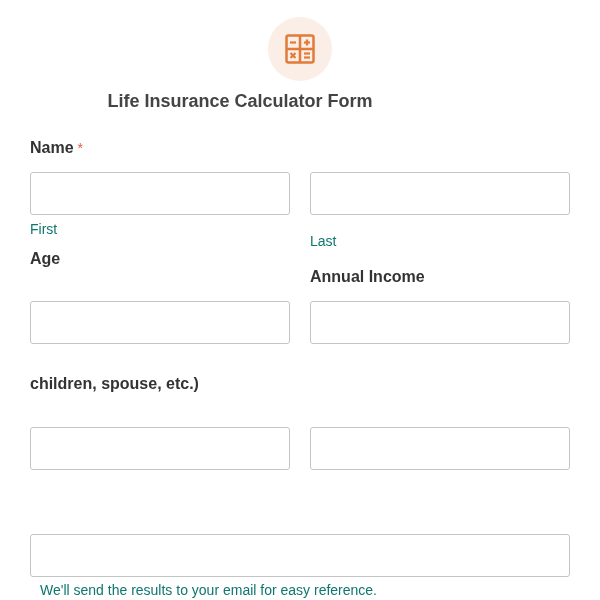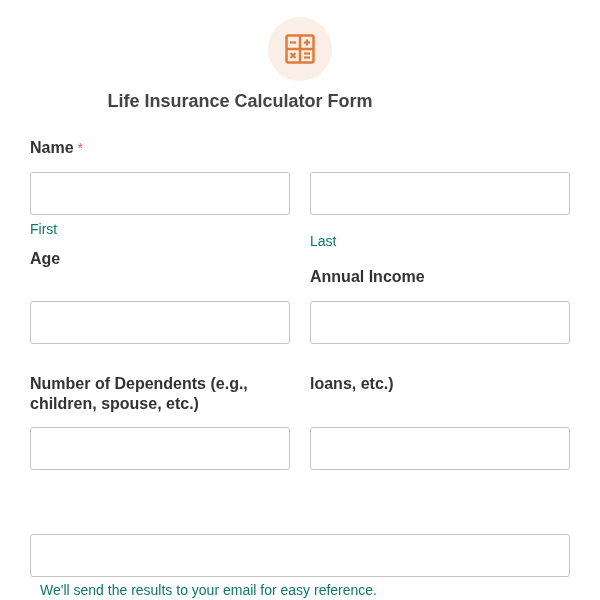--- a/index.html
+++ b/index.html
@@ -43,25 +43,23 @@
 <input class="input" style="left: 310px; top: 172px; width: 260px; height: 43px;" value="">
 <div class="sub" style="left:30px; top:221px;">First</div>
 <div class="sub" style="left:310px; top:221px;margin-top:12px;">Last</div>
 
 <div class="label" style="left:30px; top:249px;">Age</div>
 <div class="label" style="left:310px; top:267px;">Annual Income</div>
 <input class="input" style="left: 30px; top: 301px; width: 260px; height: 43px;" value="">
 <input class="input" style="left: 310px; top: 301px; width: 260px; height: 43px;" value="">
 
 <div class="label" style="left:30px; top:374px;">
-  <div>Number of Dependents (e.g.,</div>
   <div>children, spouse, etc.)</div>
 </div>
 <div class="label" style="left:310px; top:374px;">
-  <div>loans, etc.)</div>
 </div>
 <input class="input" style="left: 30px; top: 427px; width: 260px; height: 43px;" value="">
 <input class="input" style="left: 310px; top: 427px; width: 260px; height: 43px;" value="">
 
 <div class="label" style="left:30px; top:500px;margin-top:44px;">
   <span>Email</span><span class="req">*</span>
 </div>
 <input class="input" style="left: 30px; top: 534px; width: 540px; height: 43px;" value="">
 <div class="sub" style="left:40px; top:582px;">We'll send the results to your email for easy reference.</div>
 

